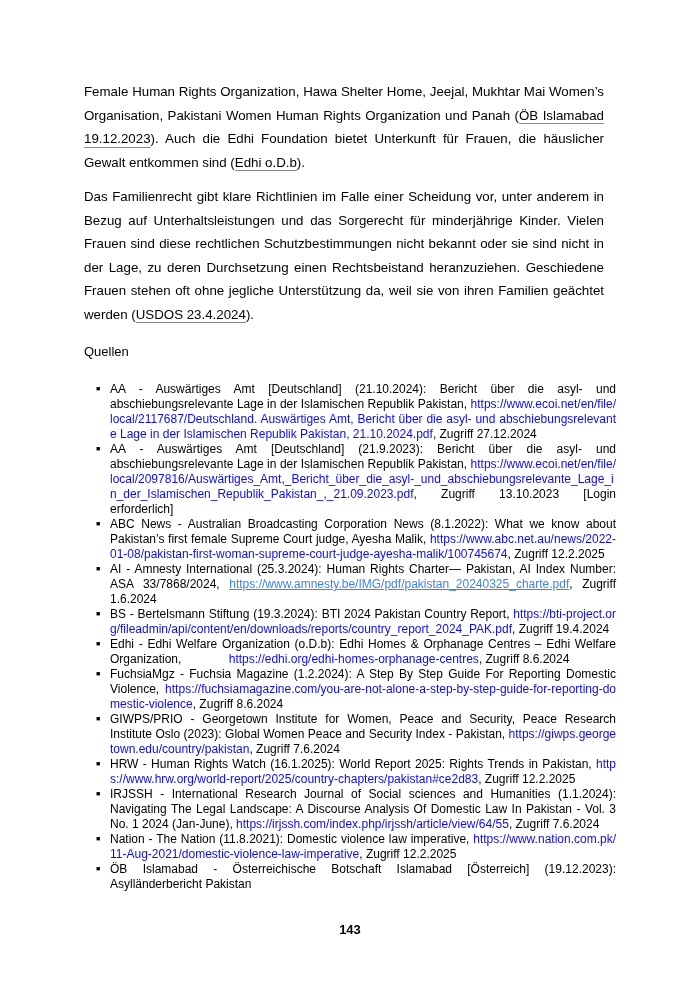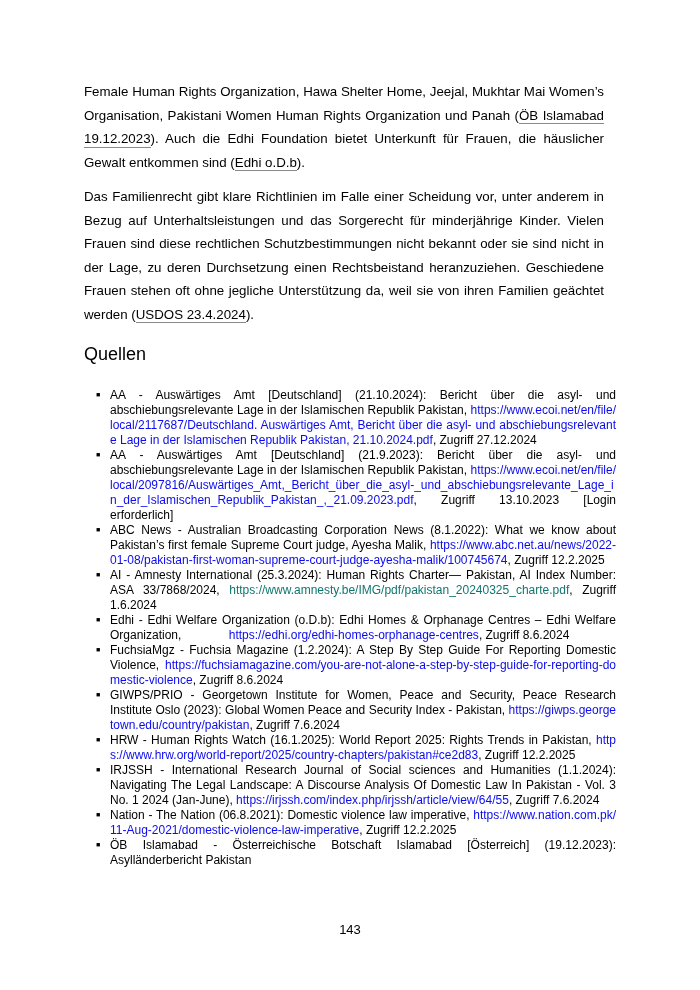--- a/index.html
+++ b/index.html
@@ -29,21 +29,21 @@
     margin: 0 12px 11px 0;
   }
   .ref {
     color: #000000;
     text-decoration: none;
     border-bottom: 1px solid #8a8a8a;
     padding-bottom: 0.5px;
     cursor: pointer;
   }
   .sources-heading {
-    font-size: 18px;
+    font-size: 13px;
     font-weight: normal;
     margin: 18px 0 23px 0;
   }
   ul.sources {
     list-style: none;
     margin: 0;
     padding: 0 0 0 26px;
     font-size: 12px;
     line-height: 15px;
     text-align: justify;
@@ -68,40 +68,42 @@
     cursor: pointer;
   }
   .page-number {
     position: absolute;
     left: 0;
     right: 0;
     top: 922px;
     text-align: center;
     font-size: 13px;
     color: #000000;
+    font-weight: bold;
   }
 </style>
 </head>
 <body>
 
 <div class="page">
   <div class="content">
     <div id="paragraphs">
         <p class="body-para"><span>Female Human Rights Organization, Hawa Shelter Home, Jeejal, Mukhtar Mai Women’s Organisation, Pakistani Women Human Rights Organization und Panah (</span><span class="ref">ÖB Islamabad 19.12.2023</span><span>). Auch die Edhi Foundation bietet Unterkunft für Frauen, die häuslicher Gewalt entkommen sind (</span><span class="ref">Edhi o.D.b</span><span>).</span></p>
         <p class="body-para"><span>Das Familienrecht gibt klare Richtlinien im Falle einer Scheidung vor, unter anderem in Bezug auf Unterhaltsleistungen und das Sorgerecht für minderjährige Kinder. Vielen Frauen sind diese rechtlichen Schutzbestimmungen nicht bekannt oder sie sind nicht in der Lage, zu deren Durchsetzung einen Rechtsbeistand heranzuziehen. Geschiedene Frauen stehen oft ohne jegliche Unterstützung da, weil sie von ihren Familien geächtet werden (</span><span class="ref">USDOS 23.4.2024</span><span>).</span></p>
       </div>
     <p class="sources-heading">Quellen</p>
     <ul class="sources" id="sources">
         <li><span class="bullet">■</span><span>AA - Auswärtiges Amt [Deutschland] (21.10.2024): Bericht über die asyl- und abschiebungsrelevante Lage in der Islamischen Republik Pakistan, </span><a class="url" style="color: rgb(11, 11, 238);">https://www.ecoi.net/en/file/local/2117687/Deutschland. Auswärtiges Amt, Bericht über die asyl- und abschiebungsrelevante Lage in der Islamischen Republik Pakistan, 21.10.2024.pdf</a><span>, Zugriff 27.12.2024</span></li>
         <li><span class="bullet">■</span><span>AA - Auswärtiges Amt [Deutschland] (21.9.2023): Bericht über die asyl- und abschiebungsrelevante Lage in der Islamischen Republik Pakistan, </span><a class="url" style="color: rgb(11, 11, 238);">https://www.ecoi.net/en/file/local/2097816/Auswärtiges_Amt,_Bericht_über_die_asyl-_und_abschiebungsrelevante_Lage_in_der_Islamischen_Republik_Pakistan_,_21.09.2023.pdf</a><span>, Zugriff 13.10.2023 [Login erforderlich]</span></li>
         <li><span class="bullet">■</span><span>ABC News - Australian Broadcasting Corporation News (8.1.2022): What we know about Pakistan’s first female Supreme Court judge, Ayesha Malik, </span><a class="url" style="color: rgb(11, 11, 238);">https://www.abc.net.au/news/2022-01-08/pakistan-first-woman-supreme-court-judge-ayesha-malik/100745674</a><span>, Zugriff 12.2.2025</span></li>
-        <li><span class="bullet">■</span><span>AI - Amnesty International (25.3.2024): Human Rights Charter— Pakistan, AI Index Number: ASA 33/7868/2024, </span><a class="url" style="color: #0f766e;">https://www.amnesty.be/IMG/pdf/pakistan_20240325_charte.pdf</a><span>, Zugriff 1.6.2024</span></li>
+        <li><span class="bullet">■</span><span>AI - Amnesty International (25.3.2024): Human Rights Charter— Pakistan, AI Index Number: ASA 33/7868/2024, </span><a class="url" style="color: #3b82f6; text-decoration: underline;">https://www.amnesty.be/IMG/pdf/pakistan_20240325_charte.pdf</a><span>, Zugriff 1.6.2024</span></li>
+        <li><span class="bullet">■</span><span>BS - Bertelsmann Stiftung (19.3.2024): BTI 2024 Pakistan Country Report, </span><a class="url" style="color: rgb(11, 11, 238);">https://bti-project.org/fileadmin/api/content/en/downloads/reports/country_report_2024_PAK.pdf</a><span>, Zugriff 19.4.2024</span></li>
         <li><span class="bullet">■</span><span>Edhi - Edhi Welfare Organization (o.D.b): Edhi Homes &amp; Orphanage Centres – Edhi Welfare Organization, </span><a class="url" style="color: rgb(11, 11, 238); padding-left: 44px;">https://edhi.org/edhi-homes-orphanage-centres</a><span>, Zugriff 8.6.2024</span></li>
         <li><span class="bullet">■</span><span>FuchsiaMgz - Fuchsia Magazine (1.2.2024): A Step By Step Guide For Reporting Domestic Violence, </span><a class="url" style="color: rgb(11, 11, 238);">https://fuchsiamagazine.com/you-are-not-alone-a-step-by-step-guide-for-reporting-domestic-violence</a><span>, Zugriff 8.6.2024</span></li>
         <li><span class="bullet">■</span><span>GIWPS/PRIO - Georgetown Institute for Women, Peace and Security, Peace Research Institute Oslo (2023): Global Women Peace and Security Index - Pakistan, </span><a class="url" style="color: rgb(11, 11, 238);">https://giwps.georgetown.edu/country/pakistan</a><span>, Zugriff 7.6.2024</span></li>
         <li><span class="bullet">■</span><span>HRW - Human Rights Watch (16.1.2025): World Report 2025: Rights Trends in Pakistan, </span><a class="url" style="color: rgb(11, 11, 238);">https://www.hrw.org/world-report/2025/country-chapters/pakistan#ce2d83</a><span>, Zugriff 12.2.2025</span></li>
         <li><span class="bullet">■</span><span>IRJSSH - International Research Journal of Social sciences and Humanities (1.1.2024): Navigating The Legal Landscape: A Discourse Analysis Of Domestic Law In Pakistan - Vol. 3 No. 1 2024 (Jan-June), </span><a class="url" style="color: rgb(11, 11, 238);">https://irjssh.com/index.php/irjssh/article/view/64/55</a><span>, Zugriff 7.6.2024</span></li>
-        <li><span class="bullet">■</span><span>Nation - The Nation (06.8.2021): Domestic violence law imperative, </span><a class="url" style="color: rgb(11, 11, 238);">https://www.nation.com.pk/11-Aug-2021/domestic-violence-law-imperative</a><span>, Zugriff 12.2.2025</span></li>
+        <li><span class="bullet">■</span><span>Nation - The Nation (11.8.2021): Domestic violence law imperative, </span><a class="url" style="color: rgb(11, 11, 238);">https://www.nation.com.pk/11-Aug-2021/domestic-violence-law-imperative</a><span>, Zugriff 12.2.2025</span></li>
         <li><span class="bullet">■</span><span>ÖB Islamabad - Österreichische Botschaft Islamabad [Österreich] (19.12.2023): Asylländerbericht Pakistan</span></li>
       </ul>
   </div>
   <div class="page-number">143</div>
 </div>
 
 </body></html>

